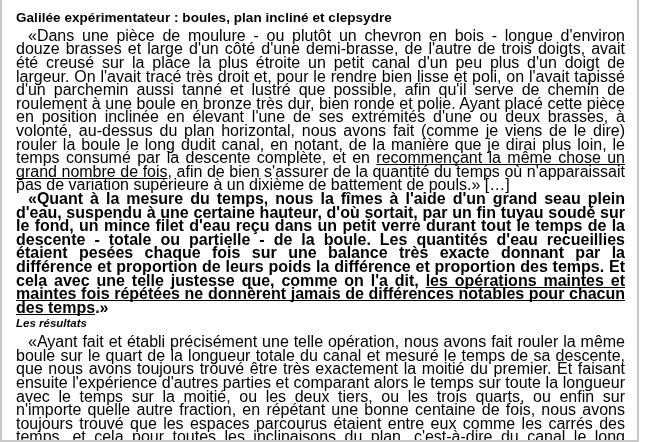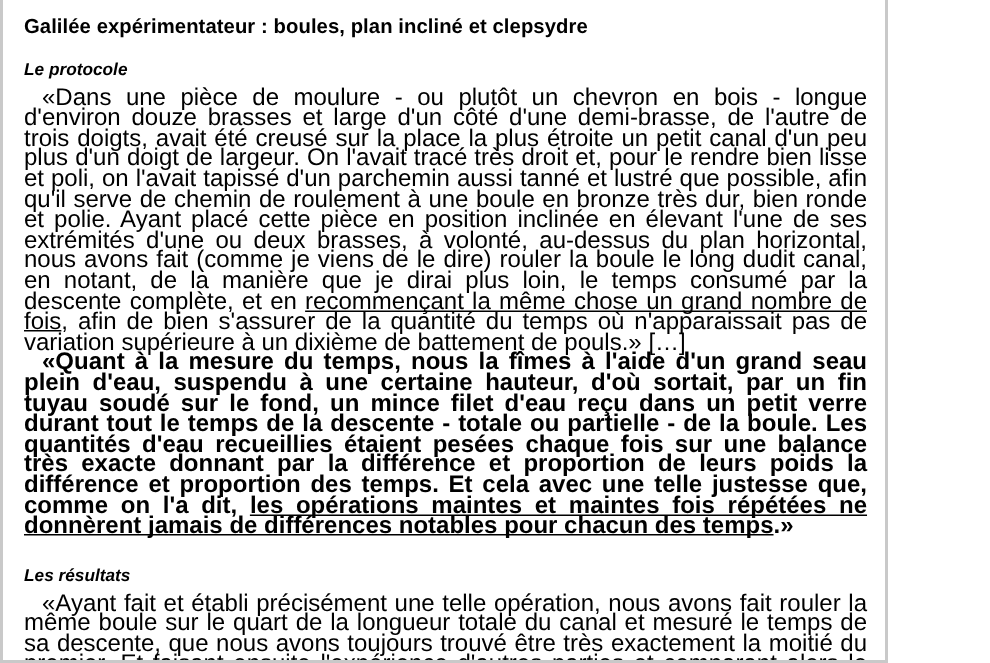--- a/index.html
+++ b/index.html
@@ -5,21 +5,21 @@
   html, body {
     margin: 0;
     padding: 0;
     background: #ffffff;
   }
   body {
     font-family: "Liberation Sans", sans-serif;
     color: #000000;
   }
   .page {
-    width: 592px;
+    width: 639px;
     height: 442px;
     box-sizing: border-box;
     background: #ffffff;
     border-left: 2px solid #c9c9c9;
     border-right: 2px solid #c9c9c9;
     border-bottom: 2px solid #c9c9c9;
     border-top: 0;
     padding: 6px 12px 0 14px;
     overflow: hidden;
   }
@@ -31,21 +31,21 @@
     letter-spacing: 0.05px;
   }
   .section-heading {
     font-size: 11.5px;
     font-weight: bold;
     font-style: italic;
     margin: 14px 0 4px 0;
     line-height: 1.2;
   }
   .section-heading.results {
-    margin-top: 20px;
+    margin-top: 3px;
   }
   .para {
     font-size: 16px;
     line-height: 13.6px;
     text-align: justify;
     text-justify: inter-word;
     margin: 0;
     text-indent: 12px;
     -webkit-hyphens: none;
     hyphens: none;
@@ -62,21 +62,20 @@
   .block-resultats { margin-top: 2px; }
 </style>
 </head>
 <body>
 
 <div class="page">
 
   <h1 class="doc-title">Galilée expérimentateur : boules, plan incliné et clepsydre</h1>
 
   <div class="block-protocole">
-    <h2 class="section-heading">Le protocole</h2>
     <p class="para"><span>«Dans une pièce de moulure - ou plutôt un chevron en bois - longue d'environ douze brasses et large d'un côté d'une demi-brasse, de l'autre de trois doigts, avait été creusé sur la place la plus étroite un petit canal d'un peu plus d'un doigt de largeur. On l'avait tracé très droit et, pour le rendre bien lisse et poli, on l'avait tapissé d'un parchemin aussi tanné et lustré que possible, afin qu'il serve de chemin de roulement à une boule en bronze très dur, bien ronde et polie. Ayant placé cette pièce en position inclinée en élevant l'une de ses extrémités d'une ou deux brasses, à volonté, au-dessus du plan horizontal, nous avons fait (comme je viens de le dire) rouler la boule le long dudit canal, en notant, de la manière que je dirai plus loin, le temps consumé par la descente complète, et en </span><u>recommençant la même chose un grand nombre de fois</u><span>, afin de bien s'assurer de la quantité du temps où n'apparaissait pas de variation supérieure à un dixième de battement de pouls.»  […]</span></p>
     <p class="para"><span>«Quant à la mesure du temps, nous la fîmes à l'aide d'un grand seau plein d'eau, suspendu à une certaine hauteur, d'où sortait, par un fin tuyau soudé sur le fond, un mince filet d'eau reçu dans un petit verre durant tout le temps de la descente - totale ou partielle - de la boule. Les quantités d'eau recueillies étaient pesées chaque fois sur une balance très exacte donnant par la différence et proportion de leurs poids la différence et proportion des temps. Et cela avec une telle justesse que, comme on l'a dit, </span><u>les opérations maintes et maintes fois répétées ne donnèrent jamais de différences notables pour chacun des temps</u><span>.»</span></p>
   </div>
 
   <div class="block-resultats">
     <h2 class="section-heading results">Les résultats</h2>
     <p class="para"><span>«Ayant fait et établi précisément une telle opération, nous avons fait rouler la même boule sur le quart de la longueur totale du canal et mesuré le temps de sa descente, que nous avons toujours trouvé être très exactement la moitié du premier. Et faisant ensuite l'expérience d'autres parties et comparant alors le temps sur toute la longueur avec le temps sur la moitié, ou les deux tiers, ou les trois quarts, ou enfin sur n'importe quelle autre fraction, en répétant une bonne centaine de fois, nous avons toujours trouvé que les espaces parcourus étaient entre eux comme les carrés des temps, et cela pour toutes les inclinaisons du plan, c'est-à-dire du canal le long duquel descendait la boule. De là nous avons encore observé que les temps de descente pour diverses inclinaisons conservaient entre eux de manière excellente cette proportion que nous trouverons plus loin avoir été assignée pour eux et démontrée par l'auteur.»</span></p>
   </div>
 
 </div>

